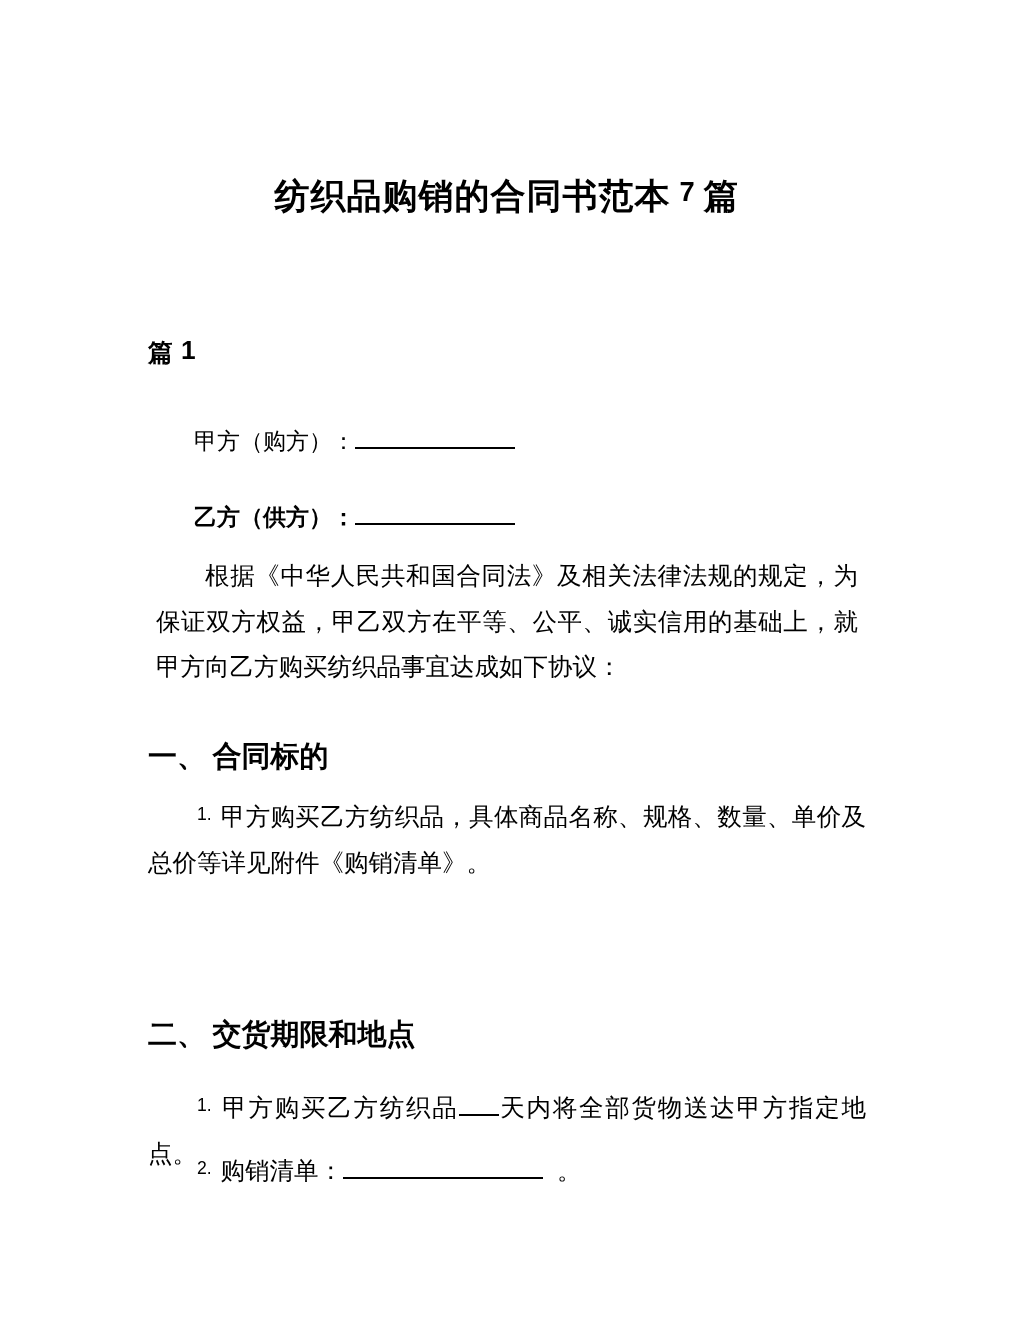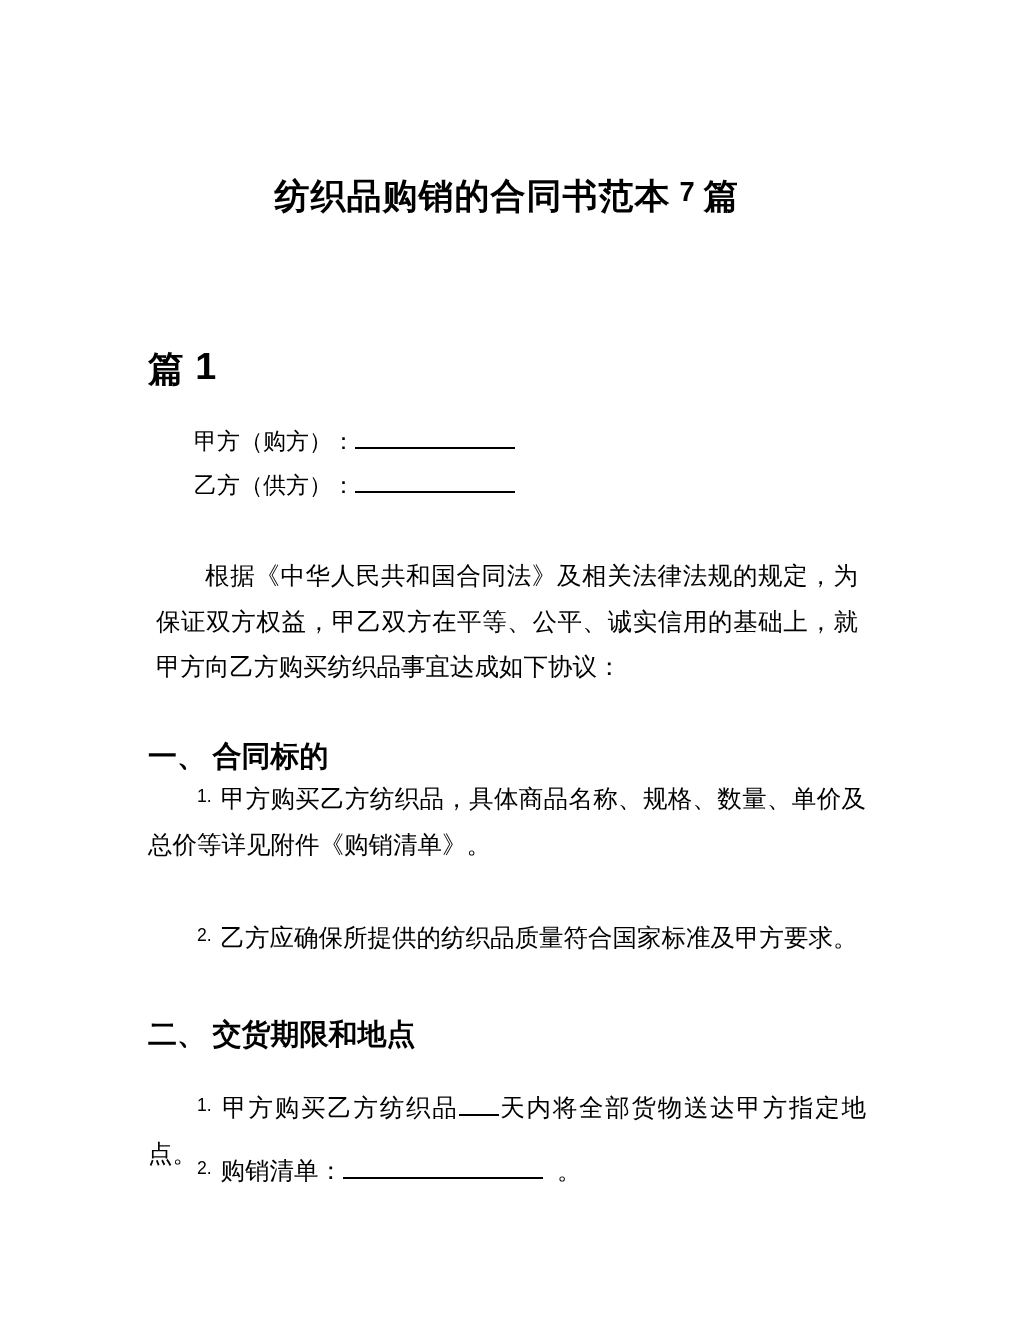--- a/index.html
+++ b/index.html
@@ -32,37 +32,37 @@
   }
   .doc-title .title-count {
     font-size: 0.78em;
     vertical-align: 0.28em;
     margin: 0 9px;
     letter-spacing: 0;
   }
   
   .piece-heading {
     top: 312px;
-    font-size: 36px;
+    font-size: 25px;
     font-weight: bold;
     line-height: 1.3;
   }
   .piece-heading .piece-num {
     font-size: 1.05em;
     vertical-align: 0.06em;
     margin-left: 0.3em;
   }
   
   .party-line {
     font-size: 23px;
     line-height: 1.35;
     padding-left: 2em;
   }
   .party-a { top: 424px; }
-  .party-b { top: 468px; }
+  .party-b { top: 500px; font-weight: bold; }
   .blank-line {
     display: inline-block;
     height: 1em;
     border-bottom: 2px solid #000;
   }
   .blank-party { width: 160px; }
   .blank-days  { width: 40px; }
   .blank-place { width: 200px; }
   
   .para {
@@ -82,21 +82,21 @@
   .clause1-heading { top: 707px; }
   .clause2-heading { top: 985px; }
   .clause-heading .heading-text { margin-left: 0.22em; }
   
   .item { margin: 0; }
   .item .item-num {
     font-size: 0.72em;
     vertical-align: 0.3em;
     margin-right: 0.5em;
   }
-  .c1-item1 { top: 774px; }
+  .c1-item1 { top: 792px; }
   .c1-item2 { top: 913px; }
   .c2-item1 { top: 1083px; }
   .c2-item2 { top: 1146px; }
   .suffix-period { margin-left: 14px; }
 </style>
 </head>
 <body>
 
 <div class="page">
 
@@ -119,23 +119,20 @@
   <p class="abs para intro-para">根据《中华人民共和国合同法》及相关法律法规的规定，为保证双方权益，甲乙双方在平等、公平、诚实信用的基础上，就甲方向乙方购买纺织品事宜达成如下协议：</p>
 
   <h3 class="abs clause-heading clause1-heading">
     <span>一、</span><span class="heading-text">合同标的</span>
   </h3>
 
   <p class="abs para item c1-item1">
     <span class="item-num">1.</span><span>甲方购买乙方纺织品，具体商品名称、规格、数量、单价及总价等详见附件《购销清单》。</span>
   </p>
 
-  <p class="abs para item c1-item2">
-    <span class="item-num">2.</span><span>乙方应确保所提供的纺织品质量符合国家标准及甲方要求。</span>
-  </p>
 
   <h3 class="abs clause-heading clause2-heading">
     <span>二、</span><span class="heading-text">交货期限和地点</span>
   </h3>
 
   <p class="abs para item c2-item1">
     <span class="item-num">1.</span><span>甲方购买乙方纺织品</span><span class="blank-line blank-days"></span><span>天内将全部货物送达甲方指定地点。</span>
   </p>
 
   <p class="abs para item c2-item2">

